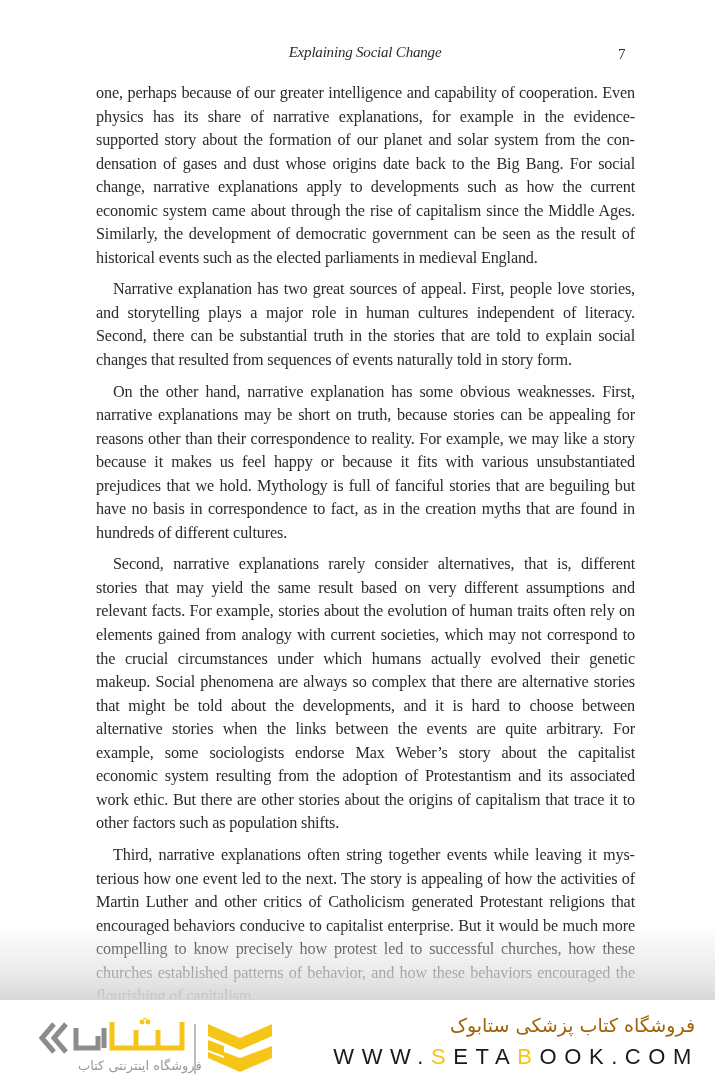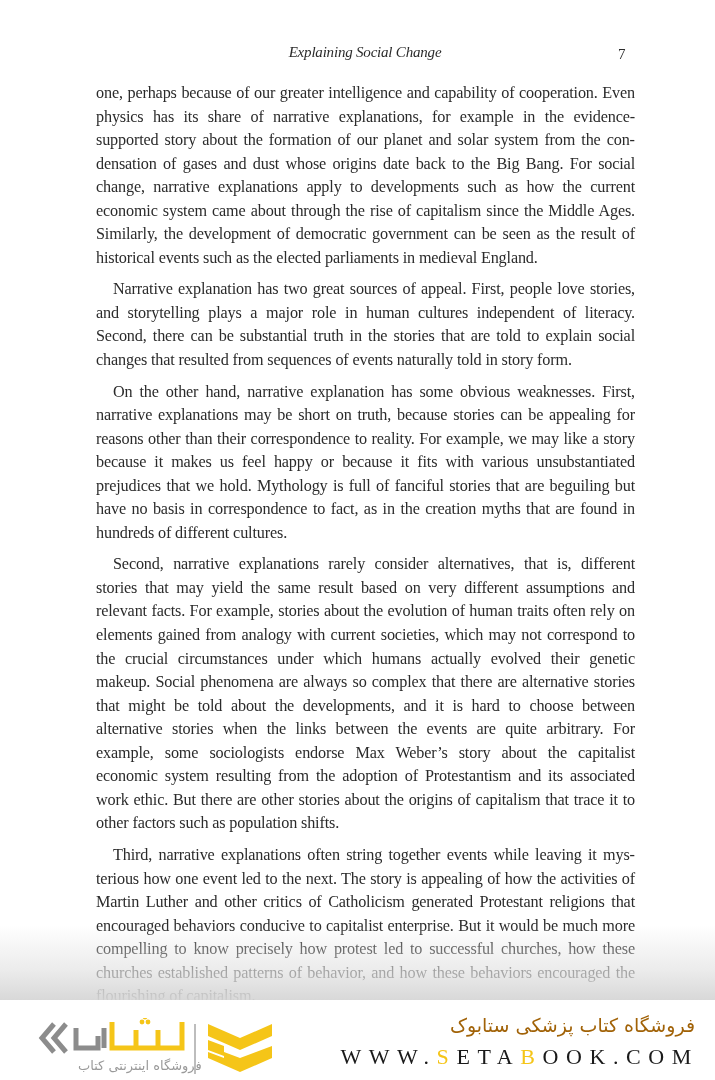--- a/index.html
+++ b/index.html
@@ -135,21 +135,21 @@
       font-family: "DejaVu Sans", sans-serif;
       font-size: 19px;
       color: #a16207;
       direction: rtl;
       white-space: nowrap;
     }
     .store-url {
       position: absolute;
       right: 16px;
       top: 44px;
-      font-family: Liberation Serif, serif;
+      font-family: Liberation Sans, sans-serif;
       font-size: 22px;
       letter-spacing: 7.6px;
       color: #1a1a1a;
       white-space: nowrap;
     }
     .store-url .hl {
       color: #f5c518;
     }
   </style>
 </head>

